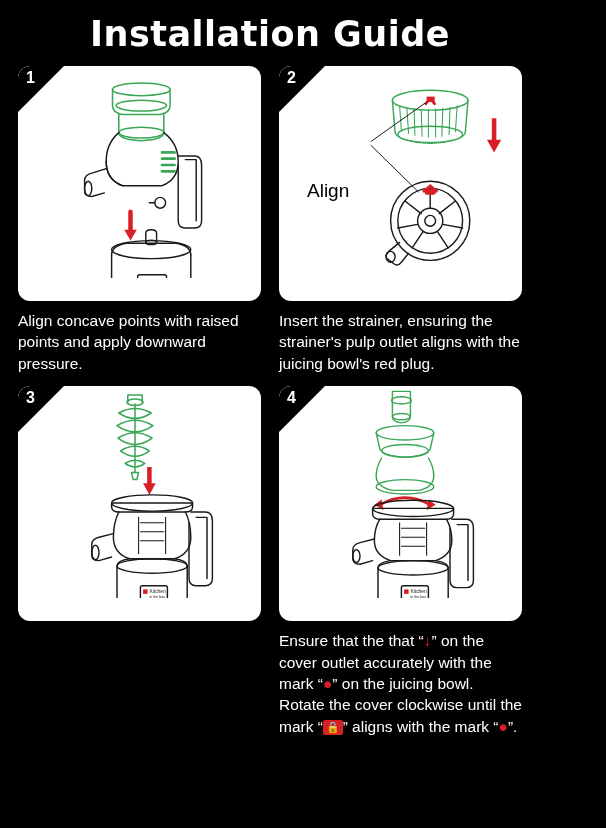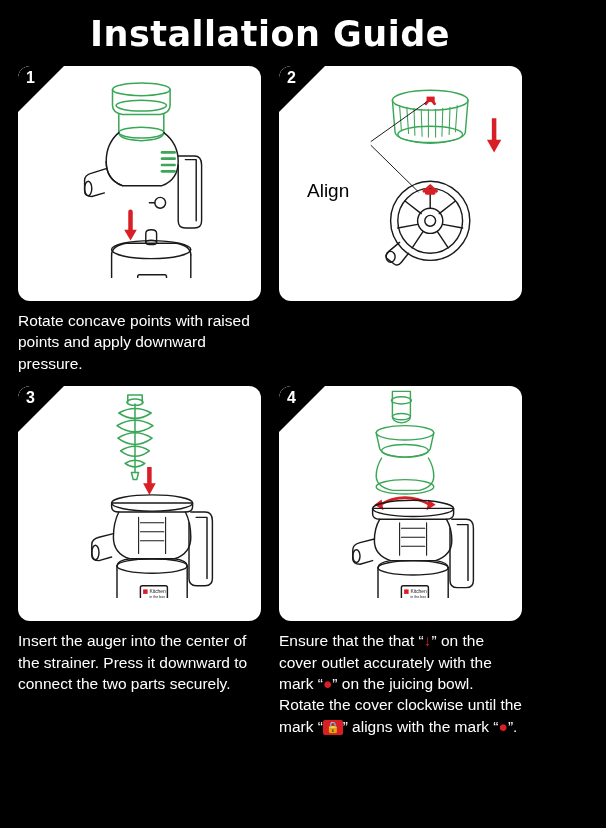--- a/index.html
+++ b/index.html
@@ -140,21 +140,21 @@
             <path d="M104 210 L104 284 Q104 296 120 298 L176 298 Q192 296 192 284 L192 210"></path>
             <ellipse cx="148" cy="284" rx="44" ry="9"></ellipse>
 
             <rect x="133" y="232" width="32" height="18" rx="2"></rect>
             <rect x="136" y="236" width="6" height="6" fill="#d81f26" stroke="none"></rect>
           </g>
           <text x="143" y="241" font-family="Liberation Sans, sans-serif" font-size="6" fill="#1a1a1a">Kitchen</text>
           <text x="143" y="247" font-family="Liberation Sans, sans-serif" font-size="4" fill="#1a1a1a">in the box</text>
         </svg>
       </div>
-      <div class="caption">Rotate concave points with raised points and apply downward pressure.</div>
+      <div class="caption">Align concave points with raised points and apply downward pressure.</div>
     </div>
 
     <div class="step">
       <div class="figure">
         <div class="corner"></div>
         <div class="corner-num">2</div>
         <svg class="art" viewBox="0 0 270 235">
           <g fill="none" stroke="#3aa757" stroke-width="1.6" stroke-linejoin="round" stroke-linecap="round">
 
             <ellipse cx="168" cy="38" rx="42" ry="11"></ellipse>
@@ -201,20 +201,21 @@
           <path d="M160 140 L168 133 L176 140" stroke="#d81f26" stroke-width="3" fill="none"></path>
           <rect x="162" y="136" width="12" height="7" rx="2" fill="#d81f26" stroke="none"></rect>
 
           <g stroke="#d81f26" stroke-width="5" fill="#d81f26">
             <line x1="239" y1="58" x2="239" y2="84"></line>
             <polygon points="231,82 247,82 239,96" stroke="none"></polygon>
           </g>
         </svg>
         <div class="align-label">Align</div>
       </div>
+      <div class="caption">Insert the strainer, ensuring the strainer's pulp outlet aligns with the juicing bowl's red plug.</div>
     </div>
 
     <div class="step">
       <div class="figure">
         <div class="corner"></div>
         <div class="corner-num">3</div>
         <svg class="art" viewBox="0 0 270 235">
 
           <g fill="none" stroke="#3aa757" stroke-width="1.7" stroke-linejoin="round" stroke-linecap="round">
             <path d="M122 18 L122 10 L138 10 L138 18"></path>
@@ -256,21 +257,20 @@
             <ellipse cx="149" cy="200" rx="39" ry="8"></ellipse>
             <path d="M110 200 L110 268 Q110 278 124 280 L174 280 Q188 278 188 268 L188 200"></path>
             <ellipse cx="149" cy="268" rx="39" ry="8"></ellipse>
             <rect x="136" y="222" width="30" height="16" rx="2"></rect>
             <rect x="139" y="226" width="5" height="5" fill="#d81f26" stroke="none"></rect>
           </g>
           <text x="146" y="230" font-family="Liberation Sans, sans-serif" font-size="5.5" fill="#1a1a1a">Kitchen</text>
           <text x="146" y="236" font-family="Liberation Sans, sans-serif" font-size="4" fill="#1a1a1a">in the box</text>
         </svg>
       </div>
-      <div class="caption">Insert the auger into the center of the strainer. Press it downward to connect the two parts securely.</div>
     </div>
 
     <div class="step">
       <div class="figure">
         <div class="corner"></div>
         <div class="corner-num">4</div>
         <svg class="art" viewBox="0 0 270 235">
 
           <g fill="none" stroke="#3aa757" stroke-width="1.6" stroke-linejoin="round" stroke-linecap="round">
             <path d="M126 16 L126 6 L146 6 L146 16"></path>

